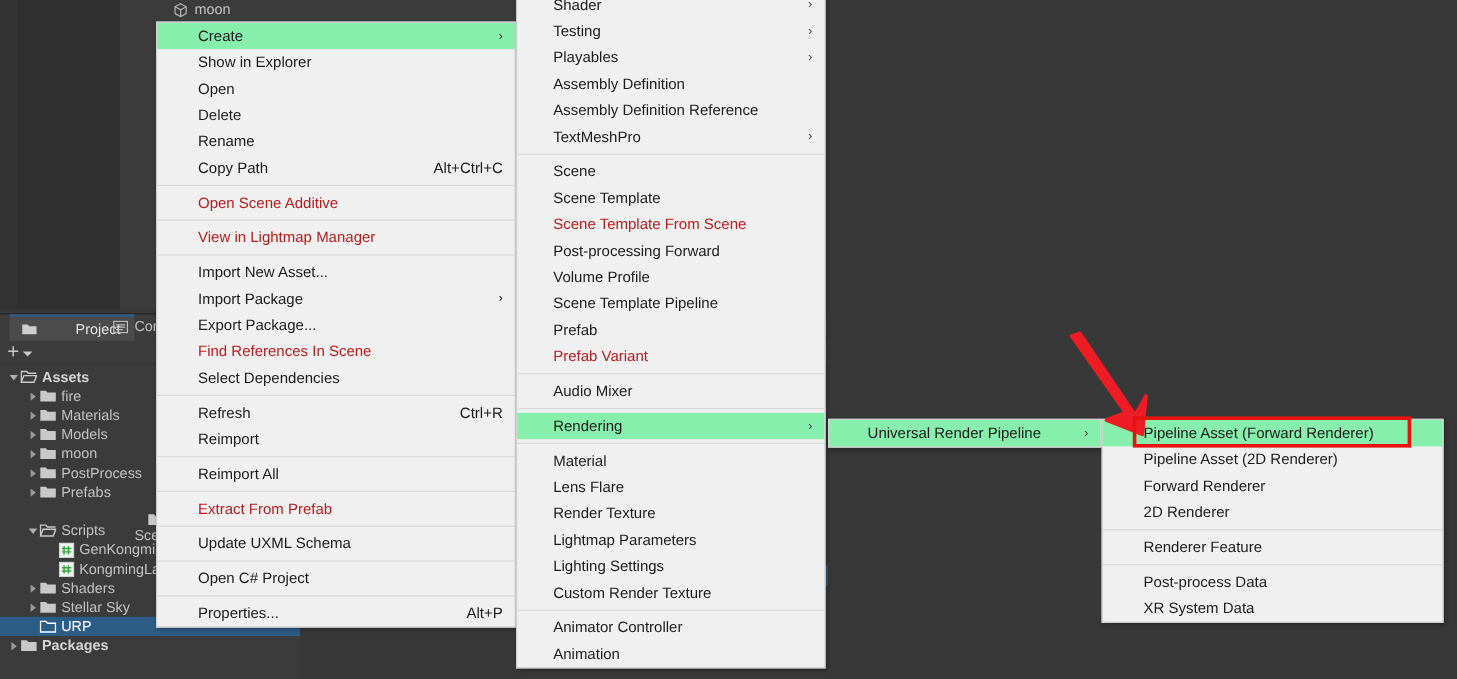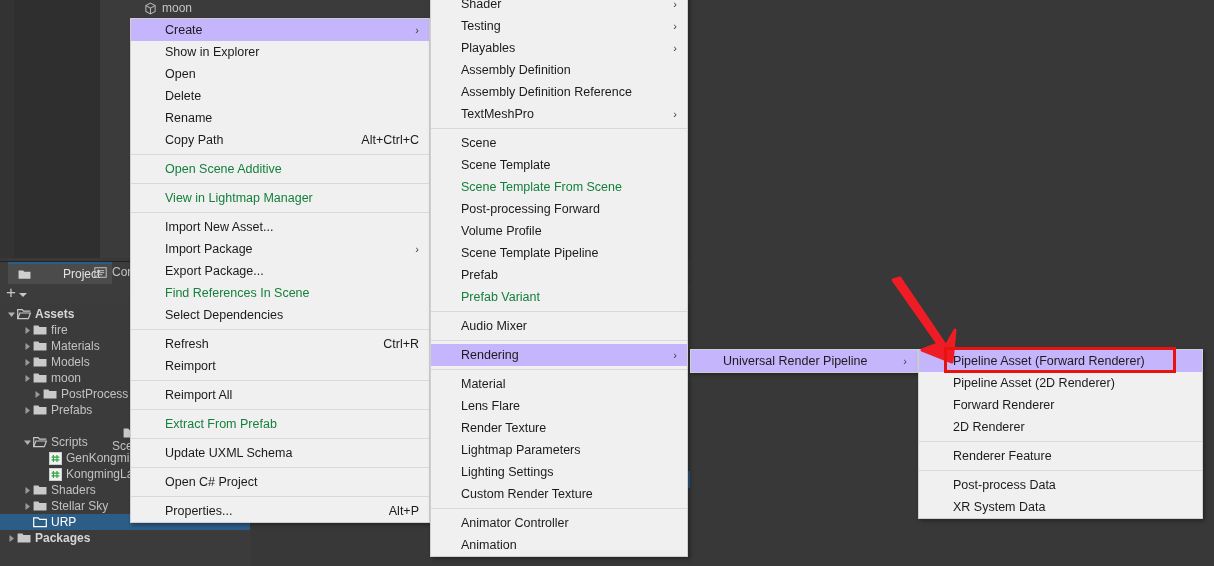--- a/index.html
+++ b/index.html
@@ -133,22 +133,22 @@
     box-sizing: border-box;
   }
   .mi {
     position: relative;
     height: 22px;
     display: flex; align-items: center;
     padding-left: 34px; padding-right: 10px;
     white-space: nowrap;
     box-sizing: border-box;
   }
-  .mi.hl { background: #c4b5fd; }
-  .mi.disabled { color: #15803d; }
+  .mi.hl { background: #86efac; }
+  .mi.disabled { color: #b91c1c; }
   .mi .label { flex: 1 1 auto; }
   .mi .shortcut { color: #1b1b1b; font-size: 12.5px; margin-left: 28px; }
   .mi .arrow { margin-left: 14px; color: #3c3c3c; font-size: 11px; line-height: 1; }
   .msep { height: 1px; background: #d9d9d9; margin: 3px 0 3px 0; }
 
   
   #menu-1 { left: 130px; top: 18px; width: 300px; }
   
   #menu-2 { left: 430px; top: -8px; width: 258px; }
   
@@ -288,21 +288,21 @@
           <span class="tri">
             <svg width="9" height="9" viewBox="0 0 9 9">
               <path d="M2.5 1v7L7 4.5z" fill="#9a9a9a"></path>
             </svg>
           </span>
           <svg class="folder" viewBox="0 0 14 12">
             <path d="M0.6 1.6h4.7l1.2 1.5h7.0v7.5H0.6z" fill="#c9c9c9"></path>
           </svg>
           <span>moon</span>
         </div>
-        <div class="tree-row" style="padding-left: 32px;">
+        <div class="tree-row" style="padding-left: 22px;">
           <span class="tri">
             <svg width="9" height="9" viewBox="0 0 9 9">
               <path d="M2.5 1v7L7 4.5z" fill="#9a9a9a"></path>
             </svg>
           </span>
           <svg class="folder" viewBox="0 0 14 12">
             <path d="M0.6 1.6h4.7l1.2 1.5h7.0v7.5H0.6z" fill="#c9c9c9"></path>
           </svg>
           <span>PostProcess</span>
         </div>

